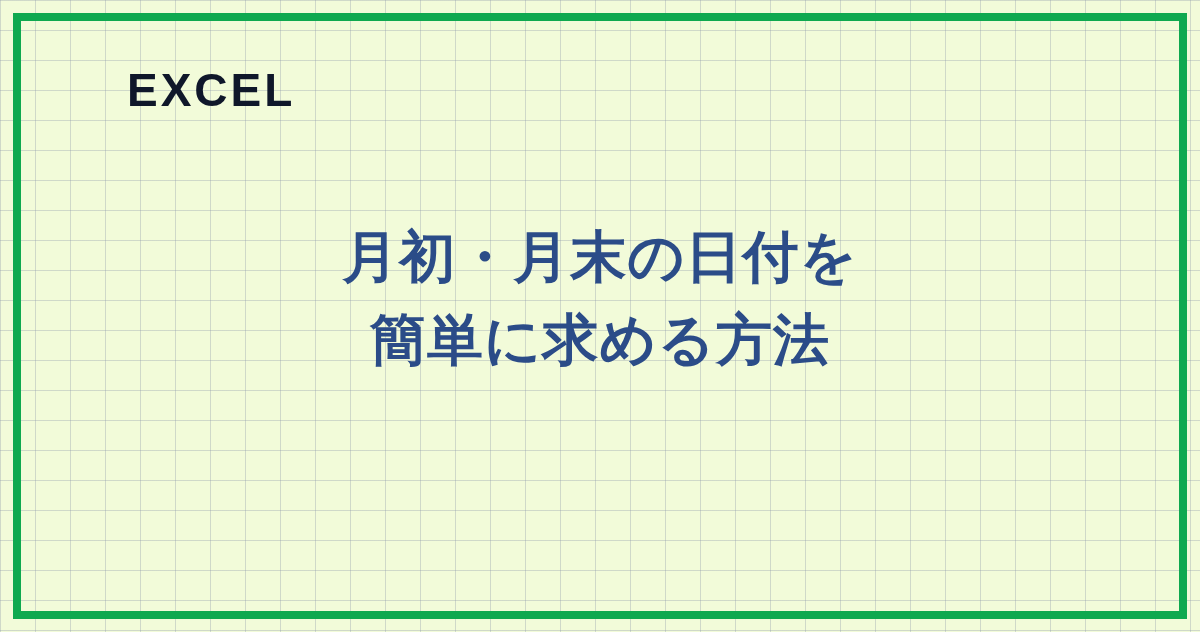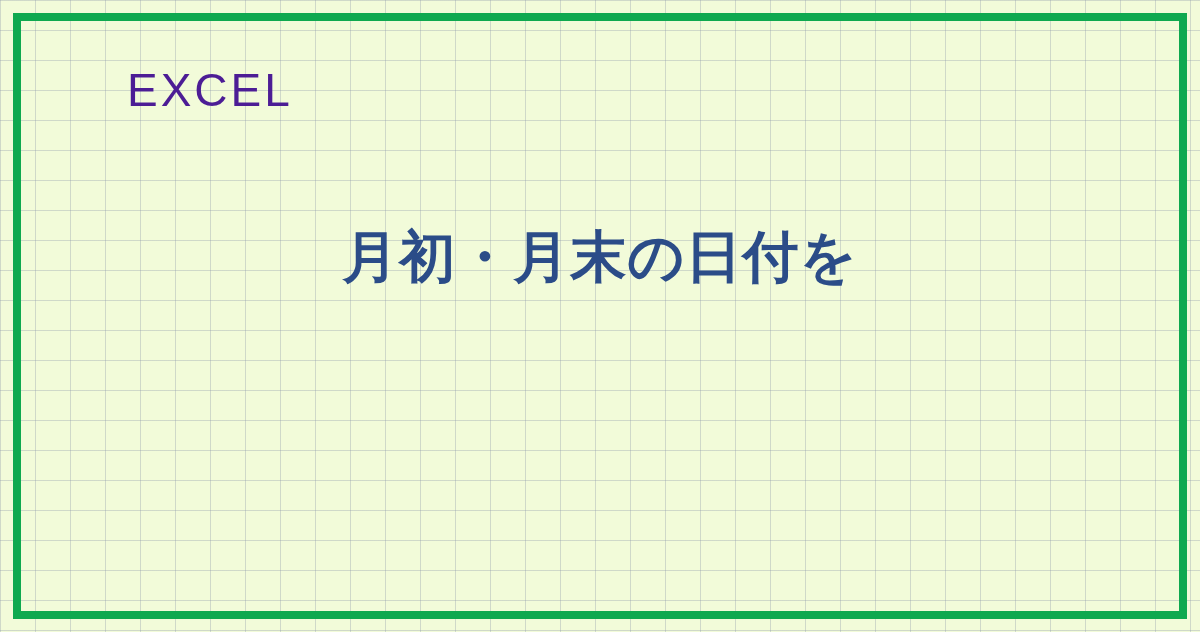--- a/index.html
+++ b/index.html
@@ -54,23 +54,23 @@
     left: 0;
     top: 0;
     width: 1200px;
     height: 632px;
   }
 
   .eyebrow {
     position: absolute;
     left: 127px;
     top: 66px;
-    color: #4c1d95;
+    color: #0f172a;
     font-size: 46px;
-    font-weight: normal;
+    font-weight: bold;
     letter-spacing: 3px;
     line-height: 1.05;
     white-space: nowrap;
   }
 
   .headline {
     position: absolute;
     left: 0;
     top: 216px;
     width: 1200px;
@@ -95,16 +95,17 @@
   <div id="grid"></div>
 
   <div id="frame"></div>
 
   <div id="content">
 
     <div class="eyebrow">EXCEL</div>
 
     <div class="headline">
       <span class="line">月初・月末の日付を</span>
+      <span class="line">簡単に求める方法</span>
     </div>
 
   </div>
 </div>
 
 </body></html>

